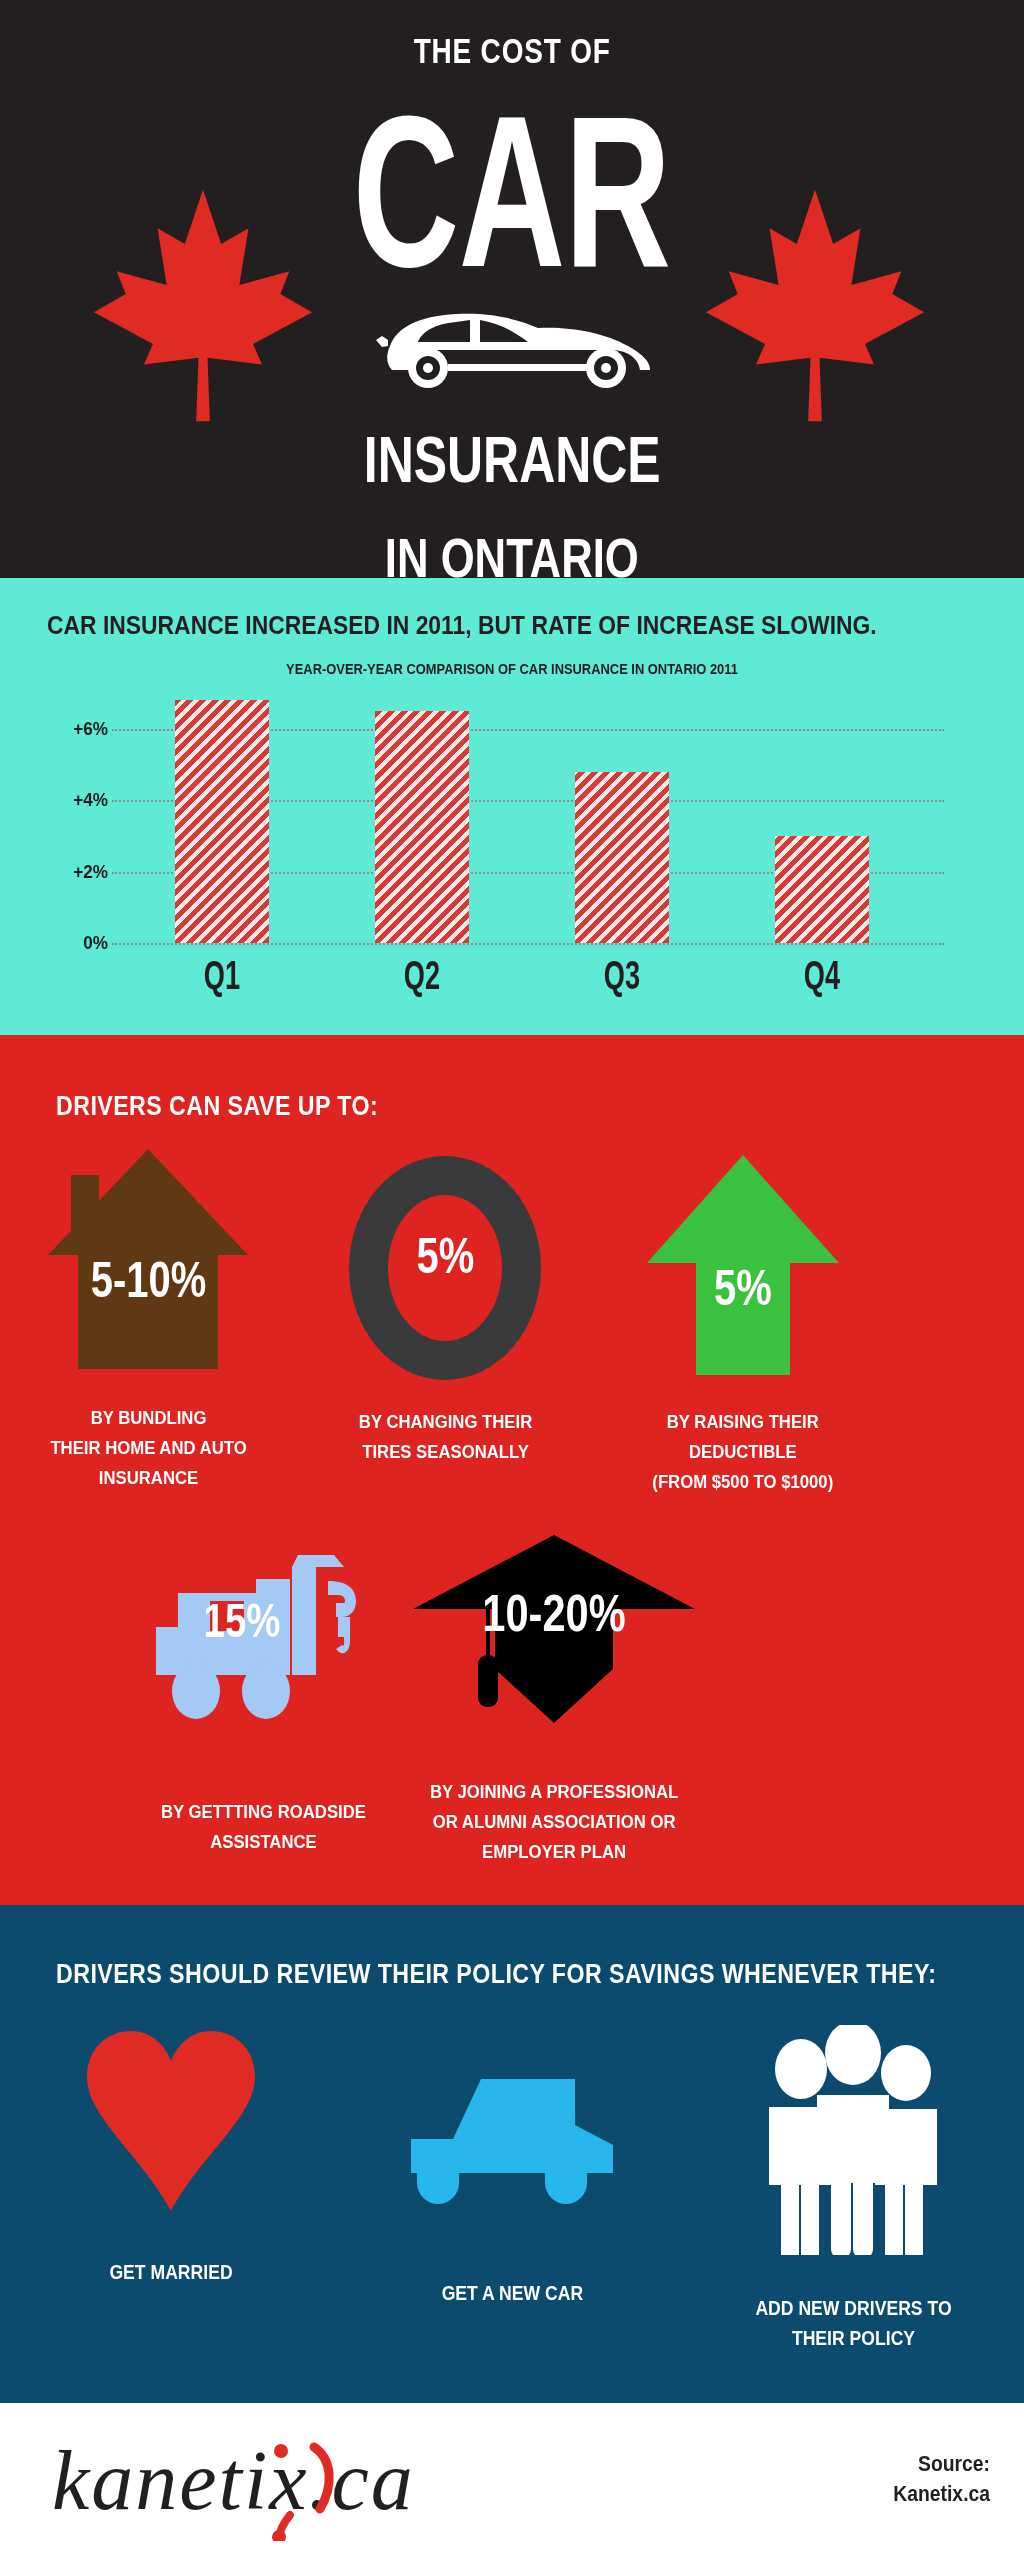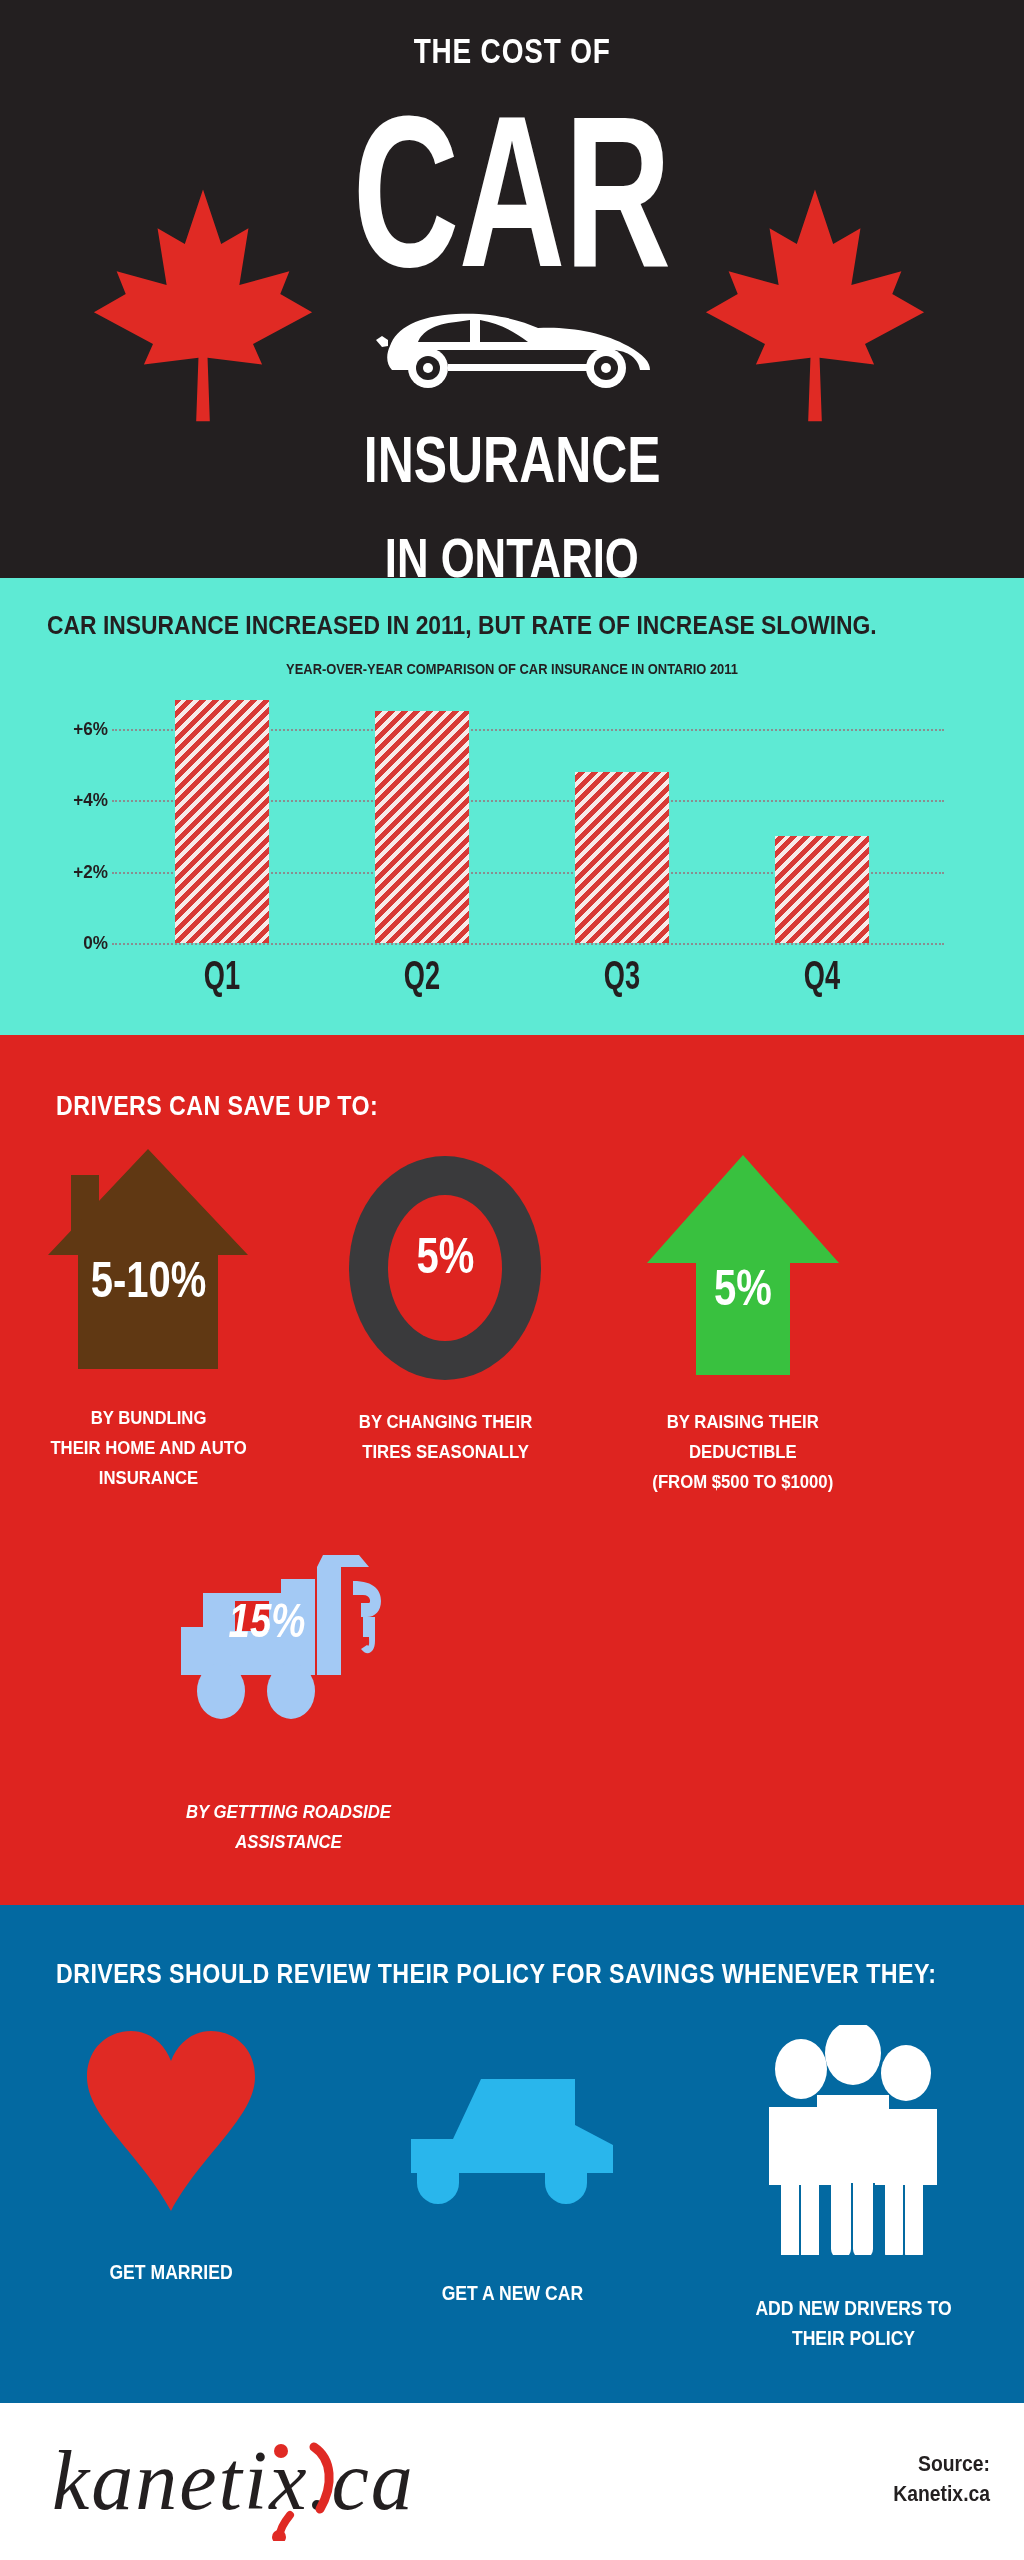--- a/index.html
+++ b/index.html
@@ -108,21 +108,21 @@
   }
   .sav-cap{
     color:#ffffff;font-weight:bold;font-size:19px;line-height:30px;
     text-align:center;transform:scaleX(0.88);transform-origin:center top;
     white-space:pre-line;
   }
 
   
   .blue-sec{
     position:absolute;left:0;top:1905px;width:1024px;height:498px;
-    background:#0369a1;
+    background:#0c4a6e;
   }
   .rev-row{position:absolute;left:0;top:120px;width:1024px;display:flex;}
   .rev-item{position:relative;display:flex;flex-direction:column;align-items:center;}
   .rev-art svg{display:block;}
   .rev-cap{
     color:#ffffff;font-weight:bold;font-size:20px;line-height:30px;
     text-align:center;transform:scaleX(0.88);transform-origin:center top;
     white-space:pre-line;
   }
 
@@ -246,37 +246,50 @@
           <div class="sav-val" style="left:0;right:0;top:108px;font-size:50px;">5%</div>
         </div>
         <div class="sav-cap" style="margin-top:26px;">BY RAISING THEIR
 DEDUCTIBLE
 (FROM $500 TO $1000)</div>
       </div>
     </div>
 
     <div class="sav-row" style="top:510px;padding-left:118px;box-sizing:border-box;">
 
-      <div class="sav-item" style="width:340px;font-style:italic;">
+      <div class="sav-item" style="width:340px;">
         <div class="sav-art">
           <svg width="250" height="190" viewBox="0 0 250 190">
             <path fill="#a3c9f4" d="M18 82 L40 82 L40 48 L118 48 L118 34 L152 34 L152 130 L18 130 Z"></path>
             <rect x="72" y="56" width="34" height="30" fill="#de2420"></rect>
             <path fill="#a3c9f4" d="M160 10 L196 10 L206 22 L178 22 L178 130 L154 130 L154 22 Z"></path>
             <path fill="#a3c9f4" d="M190 36 C212 36 218 46 218 56 C218 66 212 72 204 72 L198 72 L198 58 L206 58 C208 58 208 50 200 50 L190 50 Z"></path>
             <path fill="#a3c9f4" d="M200 72 L212 72 L212 96 C212 108 204 112 198 104 L204 100 C207 103 206 96 206 92 L200 92 Z"></path>
             <ellipse cx="58" cy="146" rx="24" ry="28" fill="#a3c9f4"></ellipse>
             <ellipse cx="128" cy="146" rx="24" ry="28" fill="#a3c9f4"></ellipse>
           </svg>
           <div class="sav-val" style="left:44px;width:120px;top:48px;font-size:48px;">15%</div>
         </div>
         <div class="sav-cap" style="margin-top:62px;">BY GETTTING ROADSIDE
 ASSISTANCE</div>
       </div>
 
+      <div class="sav-item" style="width:340px;">
+        <div class="sav-art" style="margin-top:-18px;">
+          <svg width="290" height="210" viewBox="0 0 290 210">
+            <path fill="#000000" d="M145 8 L286 82 L204 82 L204 142 L145 196 L86 142 L86 82 L4 82 Z"></path>
+            <rect x="77" y="82" width="4" height="48" fill="#000000"></rect>
+            <rect x="69" y="128" width="20" height="52" rx="9" fill="#000000"></rect>
+          </svg>
+          <div class="sav-val" style="left:0;right:0;top:56px;font-size:52px;">10-20%</div>
+        </div>
+        <div class="sav-cap" style="margin-top:40px;">BY JOINING A PROFESSIONAL
+OR ALUMNI ASSOCIATION OR
+EMPLOYER PLAN</div>
+      </div>
       <div style="width:226px;"></div>
     </div>
   </div>
 
   <div class="blue-sec">
     <div class="sec-head" style="top:54px;">DRIVERS SHOULD REVIEW THEIR POLICY FOR SAVINGS WHENEVER THEY:</div>
 
     <div class="rev-row">
       <div class="rev-item" style="width:341px;">
         <div class="rev-art">

